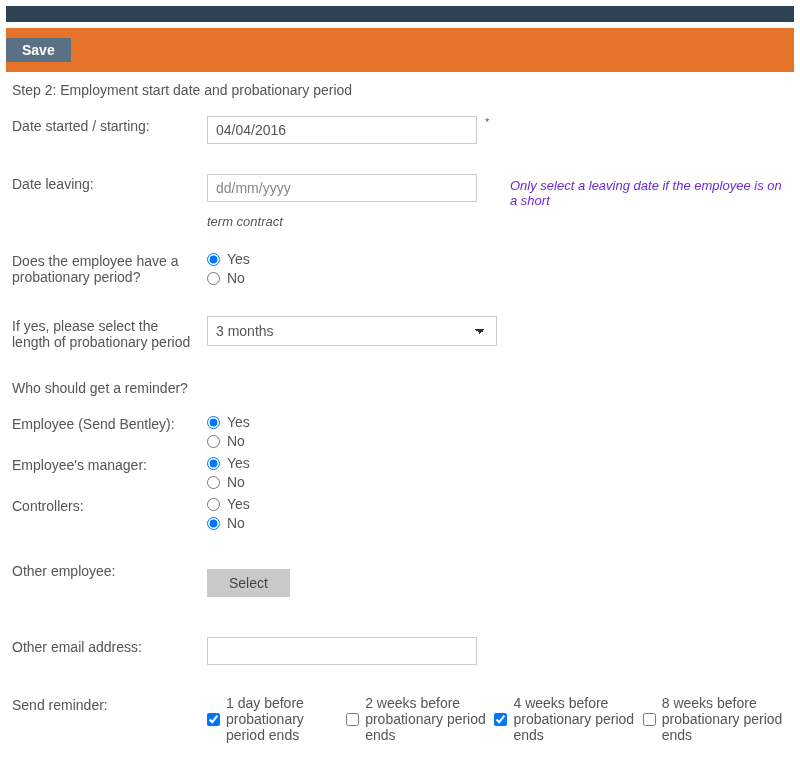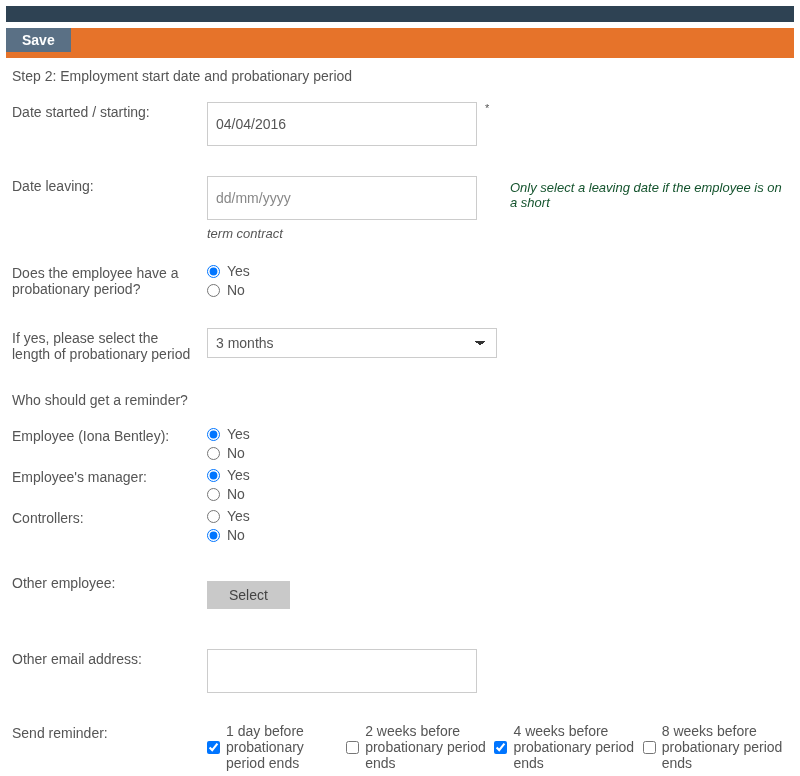--- a/index.html
+++ b/index.html
@@ -10,24 +10,24 @@
       background: #fff;
       width: 800px;
     }
     .top-bar {
       height: 16px;
       background: #2e4253;
       margin: 6px;
     }
     .action-bar {
       background: #e6732a;
-      height: 30px;
+      height: 44px;
       margin: 0 6px;
       display: flex;
-      align-items: flex-start;
+      align-items: center;
     }
     .save-btn {
       background: #5a7085;
       color: #fff;
       border: none;
       padding: 4px 16px;
       font-size: 14px;
       cursor: pointer;
       font-family: inherit;
       font-weight: bold;
@@ -52,27 +52,27 @@
       padding-top: 2px;
       color: #555;
     }
     .field-col {
       flex: 0 0 295px;
     }
     .hint-col {
       flex: 1;
       padding-left: 8px;
       font-style: italic;
-      color: #14532d;
+      color: #6d28d9;
       font-size: 13px;
       padding-top: 4px;
     }
     .text-input {
       width: 270px;
-      height: 44px;
+      height: 28px;
       padding: 3px 8px;
       border: 1px solid #ccc;
       font-family: inherit;
       font-size: 14px;
       color: #555;
     }
     .text-input::placeholder { color: #888; font-style: normal; }
     .required-mark { padding-left: 4px; vertical-align: top; font-size: 11px;}
     .under-hint {
       font-style: italic;
@@ -165,21 +165,21 @@
     <div class="field-col">
       <select class="select-input">
         <option>3 months</option>
       </select>
     </div>
   </div>
 
   <div class="section-q">Who should get a reminder?</div>
 
   <div class="form-row">
-    <div class="label-col">Employee (Iona Bentley):</div>
+    <div class="label-col">Employee (Send Bentley):</div>
     <div class="field-col">
       <div class="radio-set">
         <label class="radio-item">
           <input type="radio" name="remp" checked="" style="">
           <span>Yes</span>
         </label>
         <label class="radio-item">
           <input type="radio" name="remp" style="">
           <span>No</span>
         </label>

